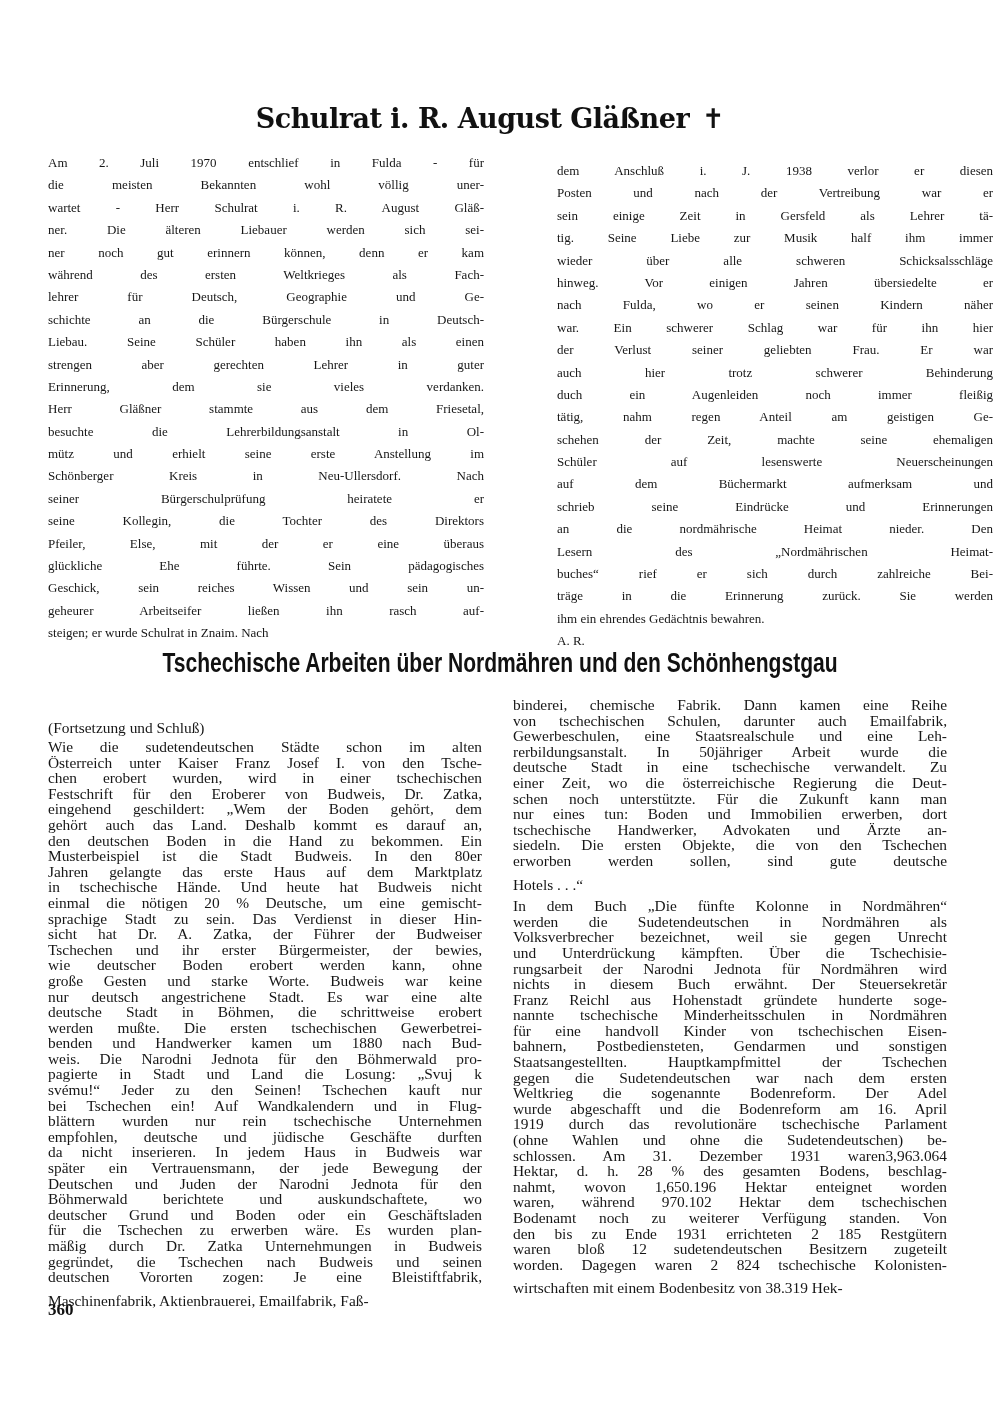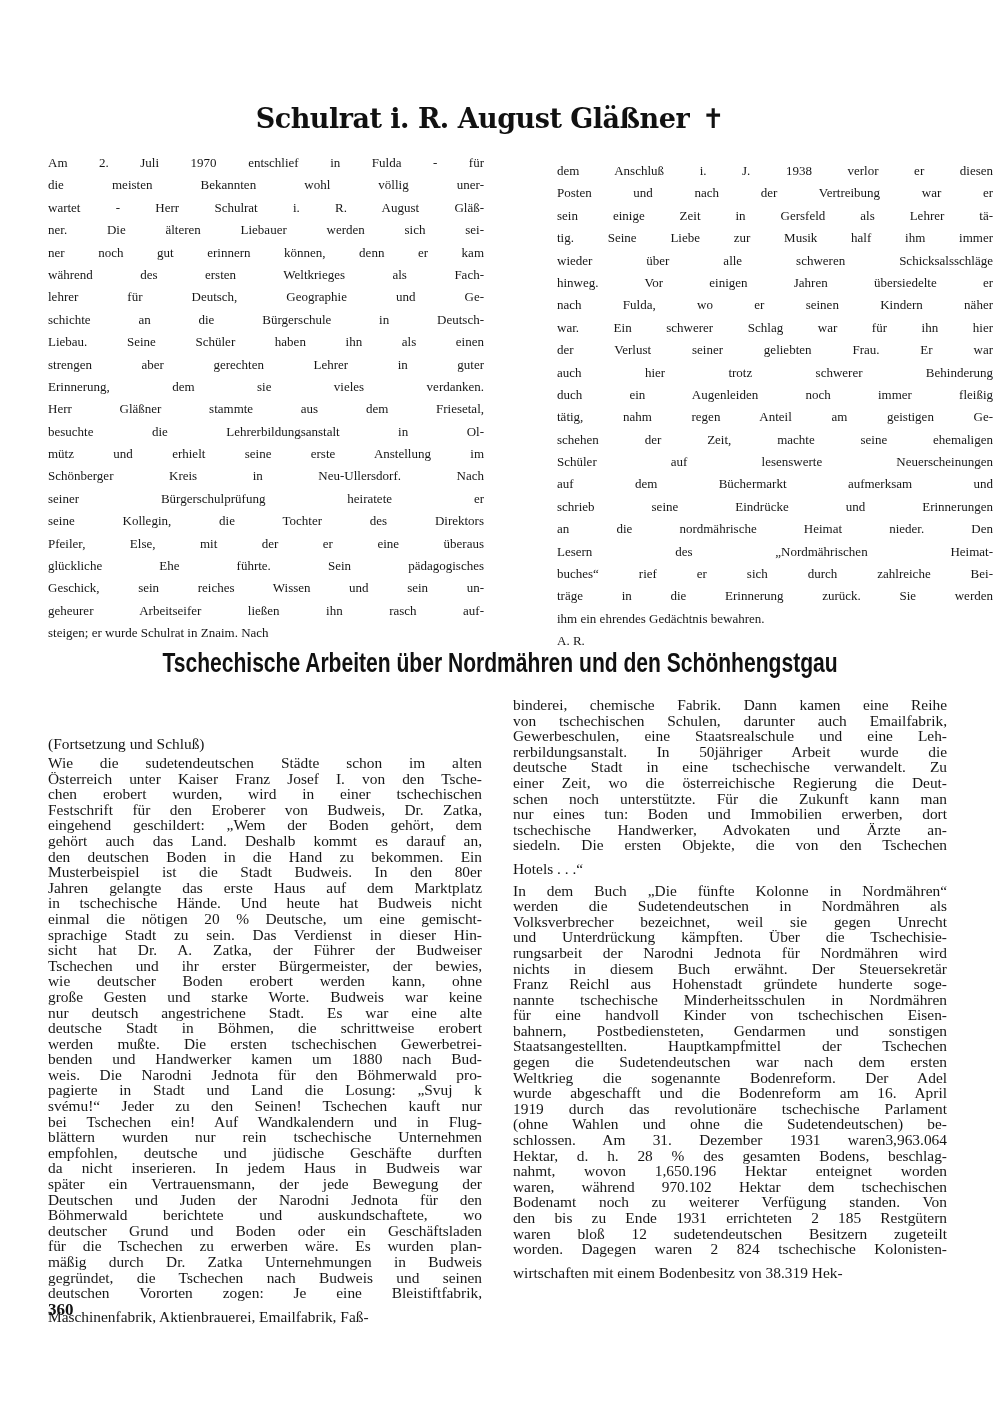--- a/index.html
+++ b/index.html
@@ -29,21 +29,21 @@
     font-family: "Liberation Sans", sans-serif; font-weight: bold; font-size: 27px;
     transform: scaleX(0.78); transform-origin: center; letter-spacing: 0px; color: #111;
   }
 
   .art { font-size: 15.4px; line-height: 15.6px; font-family: "Liberation Serif", serif; }
   .art .ln { display: block; white-space: nowrap; text-align: justify; text-align-last: justify; height: 15.6px; }
   .art .ln.last { text-align-last: left; margin-top: 8px; }
   .art .sub { display: block; height: 18px; margin-bottom: 1px; }
   .art .gap { display: block; height: 6px; }
 
-  #art-left { left: 48px; top: 736px; width: 434px; }
+  #art-left { left: 48px; top: 720px; width: 434px; }
   #art-right { left: 513px; top: 697px; width: 434px; }
 
   .pagenum {
     position: absolute; left: 48px; top: 1300px; font-family: "Liberation Serif", serif;
     font-size: 17px; font-weight: bold; color: #111;
   }
 </style>
 </head>
 <body>
 
@@ -152,20 +152,21 @@
         <span class="ln">binderei, chemische Fabrik. Dann kamen eine Reihe</span>
         <span class="ln">von tschechischen Schulen, darunter auch Emailfabrik,</span>
         <span class="ln">Gewerbeschulen, eine Staatsrealschule und eine Leh-</span>
         <span class="ln">rerbildungsanstalt. In 50jähriger Arbeit wurde die</span>
         <span class="ln">deutsche Stadt in eine tschechische verwandelt. Zu</span>
         <span class="ln">einer Zeit, wo die österreichische Regierung die Deut-</span>
         <span class="ln">schen noch unterstützte. Für die Zukunft kann man</span>
         <span class="ln">nur eines tun: Boden und Immobilien erwerben, dort</span>
         <span class="ln">tschechische Handwerker, Advokaten und Ärzte an-</span>
         <span class="ln">siedeln. Die ersten Objekte, die von den Tschechen</span>
+        <span class="ln">erworben werden sollen, sind gute deutsche</span>
         <span class="ln last">Hotels . . .“</span>
       </div>
     <span class="gap"></span>
     <div>
         <span class="ln">In dem Buch „Die fünfte Kolonne in Nordmähren“</span>
         <span class="ln">werden die Sudetendeutschen in Nordmähren als</span>
         <span class="ln">Volksverbrecher bezeichnet, weil sie gegen Unrecht</span>
         <span class="ln">und Unterdrückung kämpften. Über die Tschechisie-</span>
         <span class="ln">rungsarbeit der Narodni Jednota für Nordmähren wird</span>
         <span class="ln">nichts in diesem Buch erwähnt. Der Steuersekretär</span>

